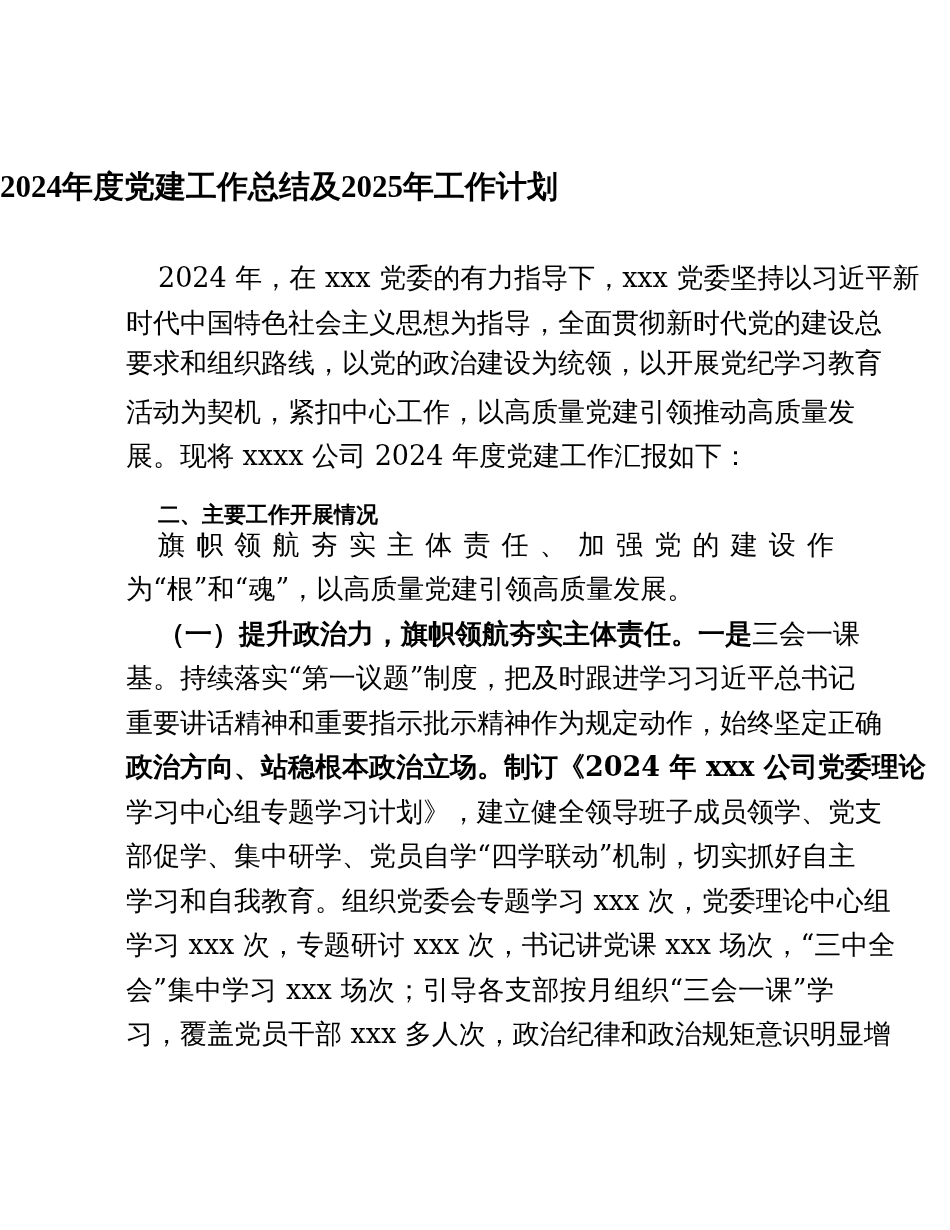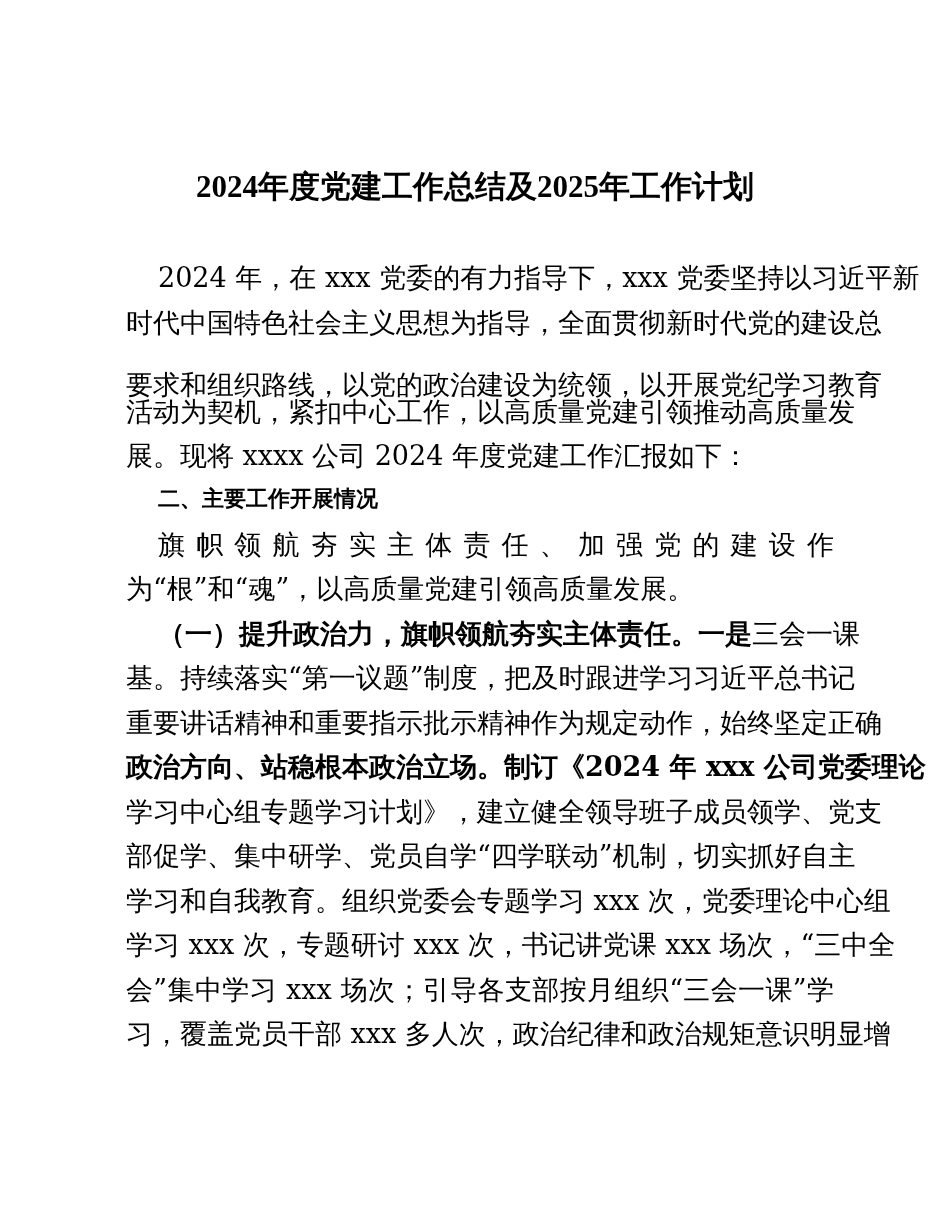--- a/index.html
+++ b/index.html
@@ -1,39 +1,39 @@
 <!DOCTYPE html>
 <html><head>
 <meta charset="utf-8">
 <style>
   html, body { margin:0; padding:0; background:#ffffff; }
   body { width:950px; height:1230px; position:relative; overflow:hidden;
          font-family:"DejaVu Serif","Liberation Serif",serif; color:#000; }
-  .title { position:absolute; left:0; width:950px; top:166px; text-align:center;
+  .title { position:absolute; left:0; width:950px; top:166px; text-align:left;
            font-size:31px; font-weight:bold; font-family:"Liberation Serif","DejaVu Serif",serif;
            letter-spacing:0px; white-space:nowrap; }
   .line { position:absolute; left:126px; width:708px; font-size:27px; line-height:30px;
           white-space:nowrap; text-align:justify; text-align-last:justify; }
   .line.last { text-align-last:left; }
   .heading { font-family:"DejaVu Sans","Liberation Sans",sans-serif; font-weight:bold; font-size:22px;
              text-align-last:left; }
   .b { font-weight:bold; }
 </style>
 </head>
 <body>
 
 <div class="title">2024年度党建工作总结及2025年工作计划</div>
 
 <div id="body-lines">
     <div class="line" style="top: 263px; left: 158px; width: 676px;"><span>2024 年，在 xxx 党委的有力指导下，xxx 党委坚持以习近平新</span></div>
     <div class="line" style="top: 308px;"><span>时代中国特色社会主义思想为指导，全面贯彻新时代党的建设总</span></div>
-    <div class="line" style="top: 370px;"><span>要求和组织路线，以党的政治建设为统领，以开展党纪学习教育</span></div>
+    <div class="line" style="top: 348px;"><span>要求和组织路线，以党的政治建设为统领，以开展党纪学习教育</span></div>
     <div class="line" style="top: 397px;"><span>活动为契机，紧扣中心工作，以高质量党建引领推动高质量发</span></div>
     <div class="line last" style="top: 441px;"><span>展。现将 xxxx 公司 2024 年度党建工作汇报如下：</span></div>
-    <div class="line last heading" style="top: 484px; left: 158px; width: auto;"><span>二、主要工作开展情况</span></div>
+    <div class="line last heading" style="top: 500px; left: 158px; width: auto;"><span>二、主要工作开展情况</span></div>
     <div class="line" style="top: 530px; left: 158px; width: 676px;"><span>旗帜领航夯实主体责任、加强党的建设作</span></div>
     <div class="line last" style="top: 574px;"><span>为“根”和“魂”，以高质量党建引领高质量发展。</span></div>
     <div class="line" style="top: 619px; left: 158px; width: 676px;"><span class="b">（一）提升政治力，旗帜领航夯实主体责任。一是</span><span>三会一课</span></div>
     <div class="line" style="top: 663px;"><span>基。持续落实“第一议题”制度，把及时跟进学习习近平总书记</span></div>
     <div class="line" style="top: 708px;"><span>重要讲话精神和重要指示批示精神作为规定动作，始终坚定正确</span></div>
     <div class="line" style="top: 752px; font-weight: bold;"><span>政治方向、站稳根本政治立场。制订《2024 年 xxx 公司党委理论</span></div>
     <div class="line" style="top: 797px;"><span>学习中心组专题学习计划》，建立健全领导班子成员领学、党支</span></div>
     <div class="line" style="top: 841px;"><span>部促学、集中研学、党员自学“四学联动”机制，切实抓好自主</span></div>
     <div class="line" style="top: 886px;"><span>学习和自我教育。组织党委会专题学习 xxx 次，党委理论中心组</span></div>
     <div class="line" style="top: 930px;"><span>学习 xxx 次，专题研讨 xxx 次，书记讲党课 xxx 场次，“三中全</span></div>

